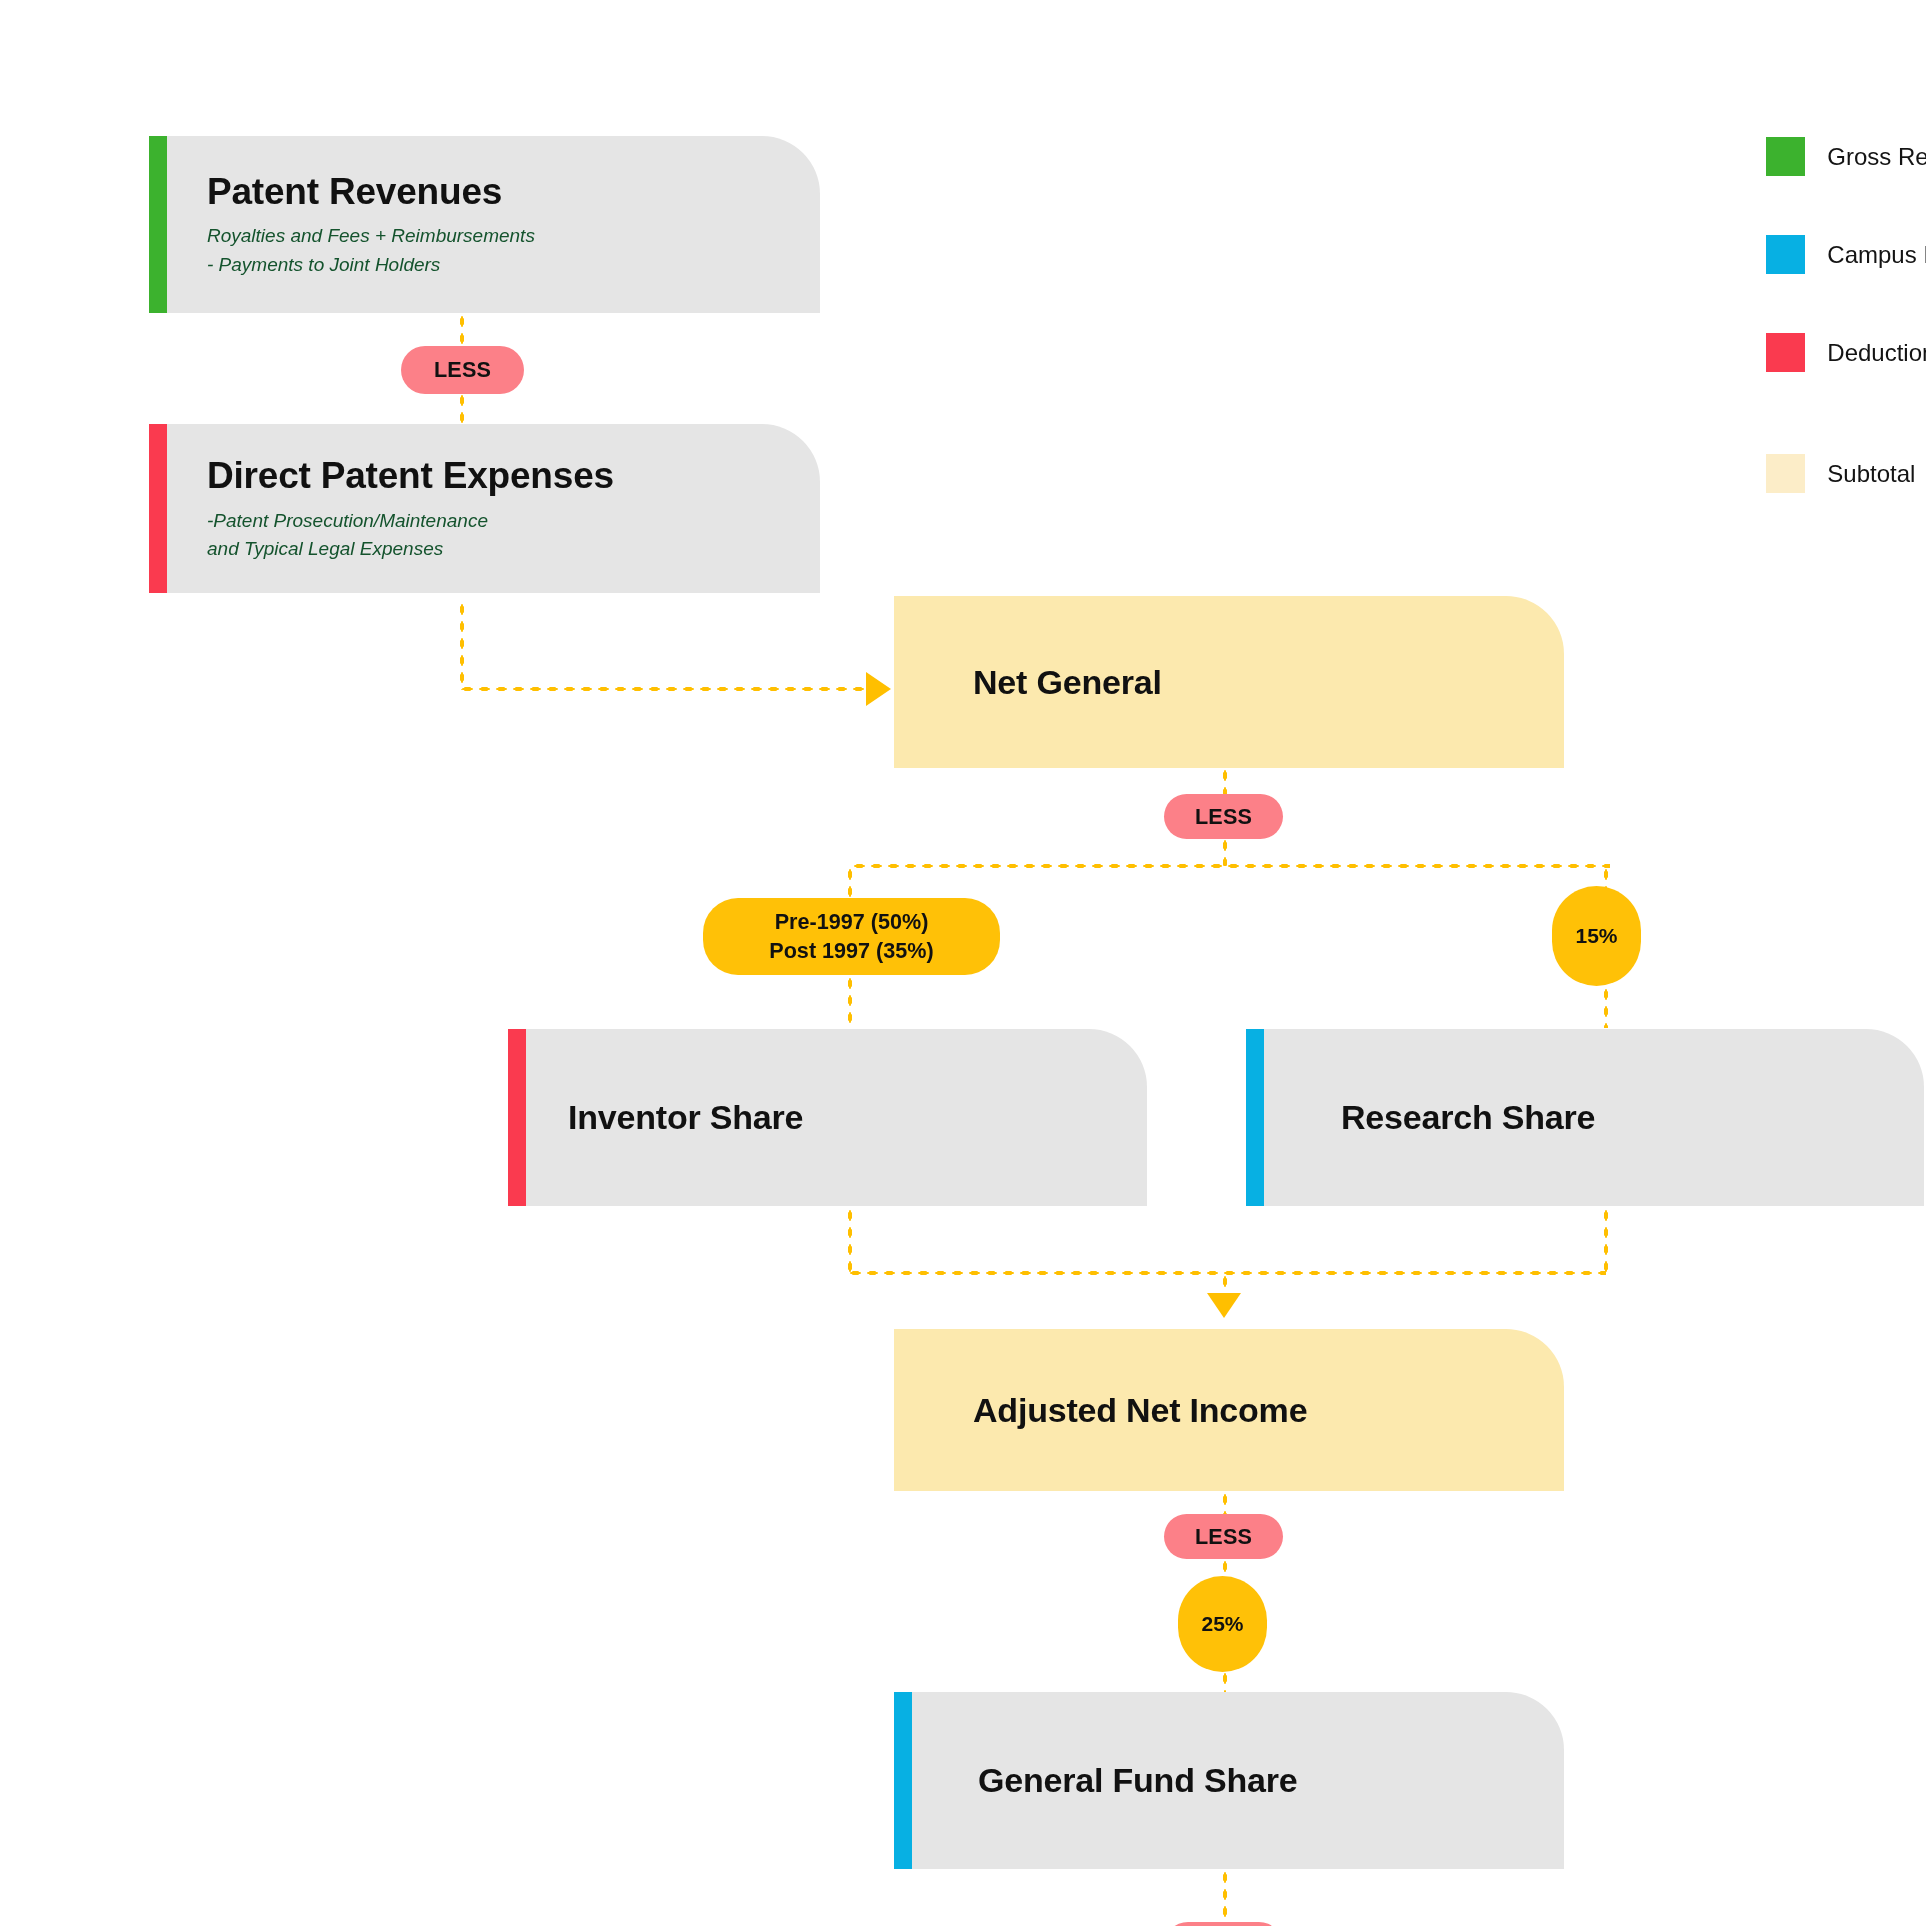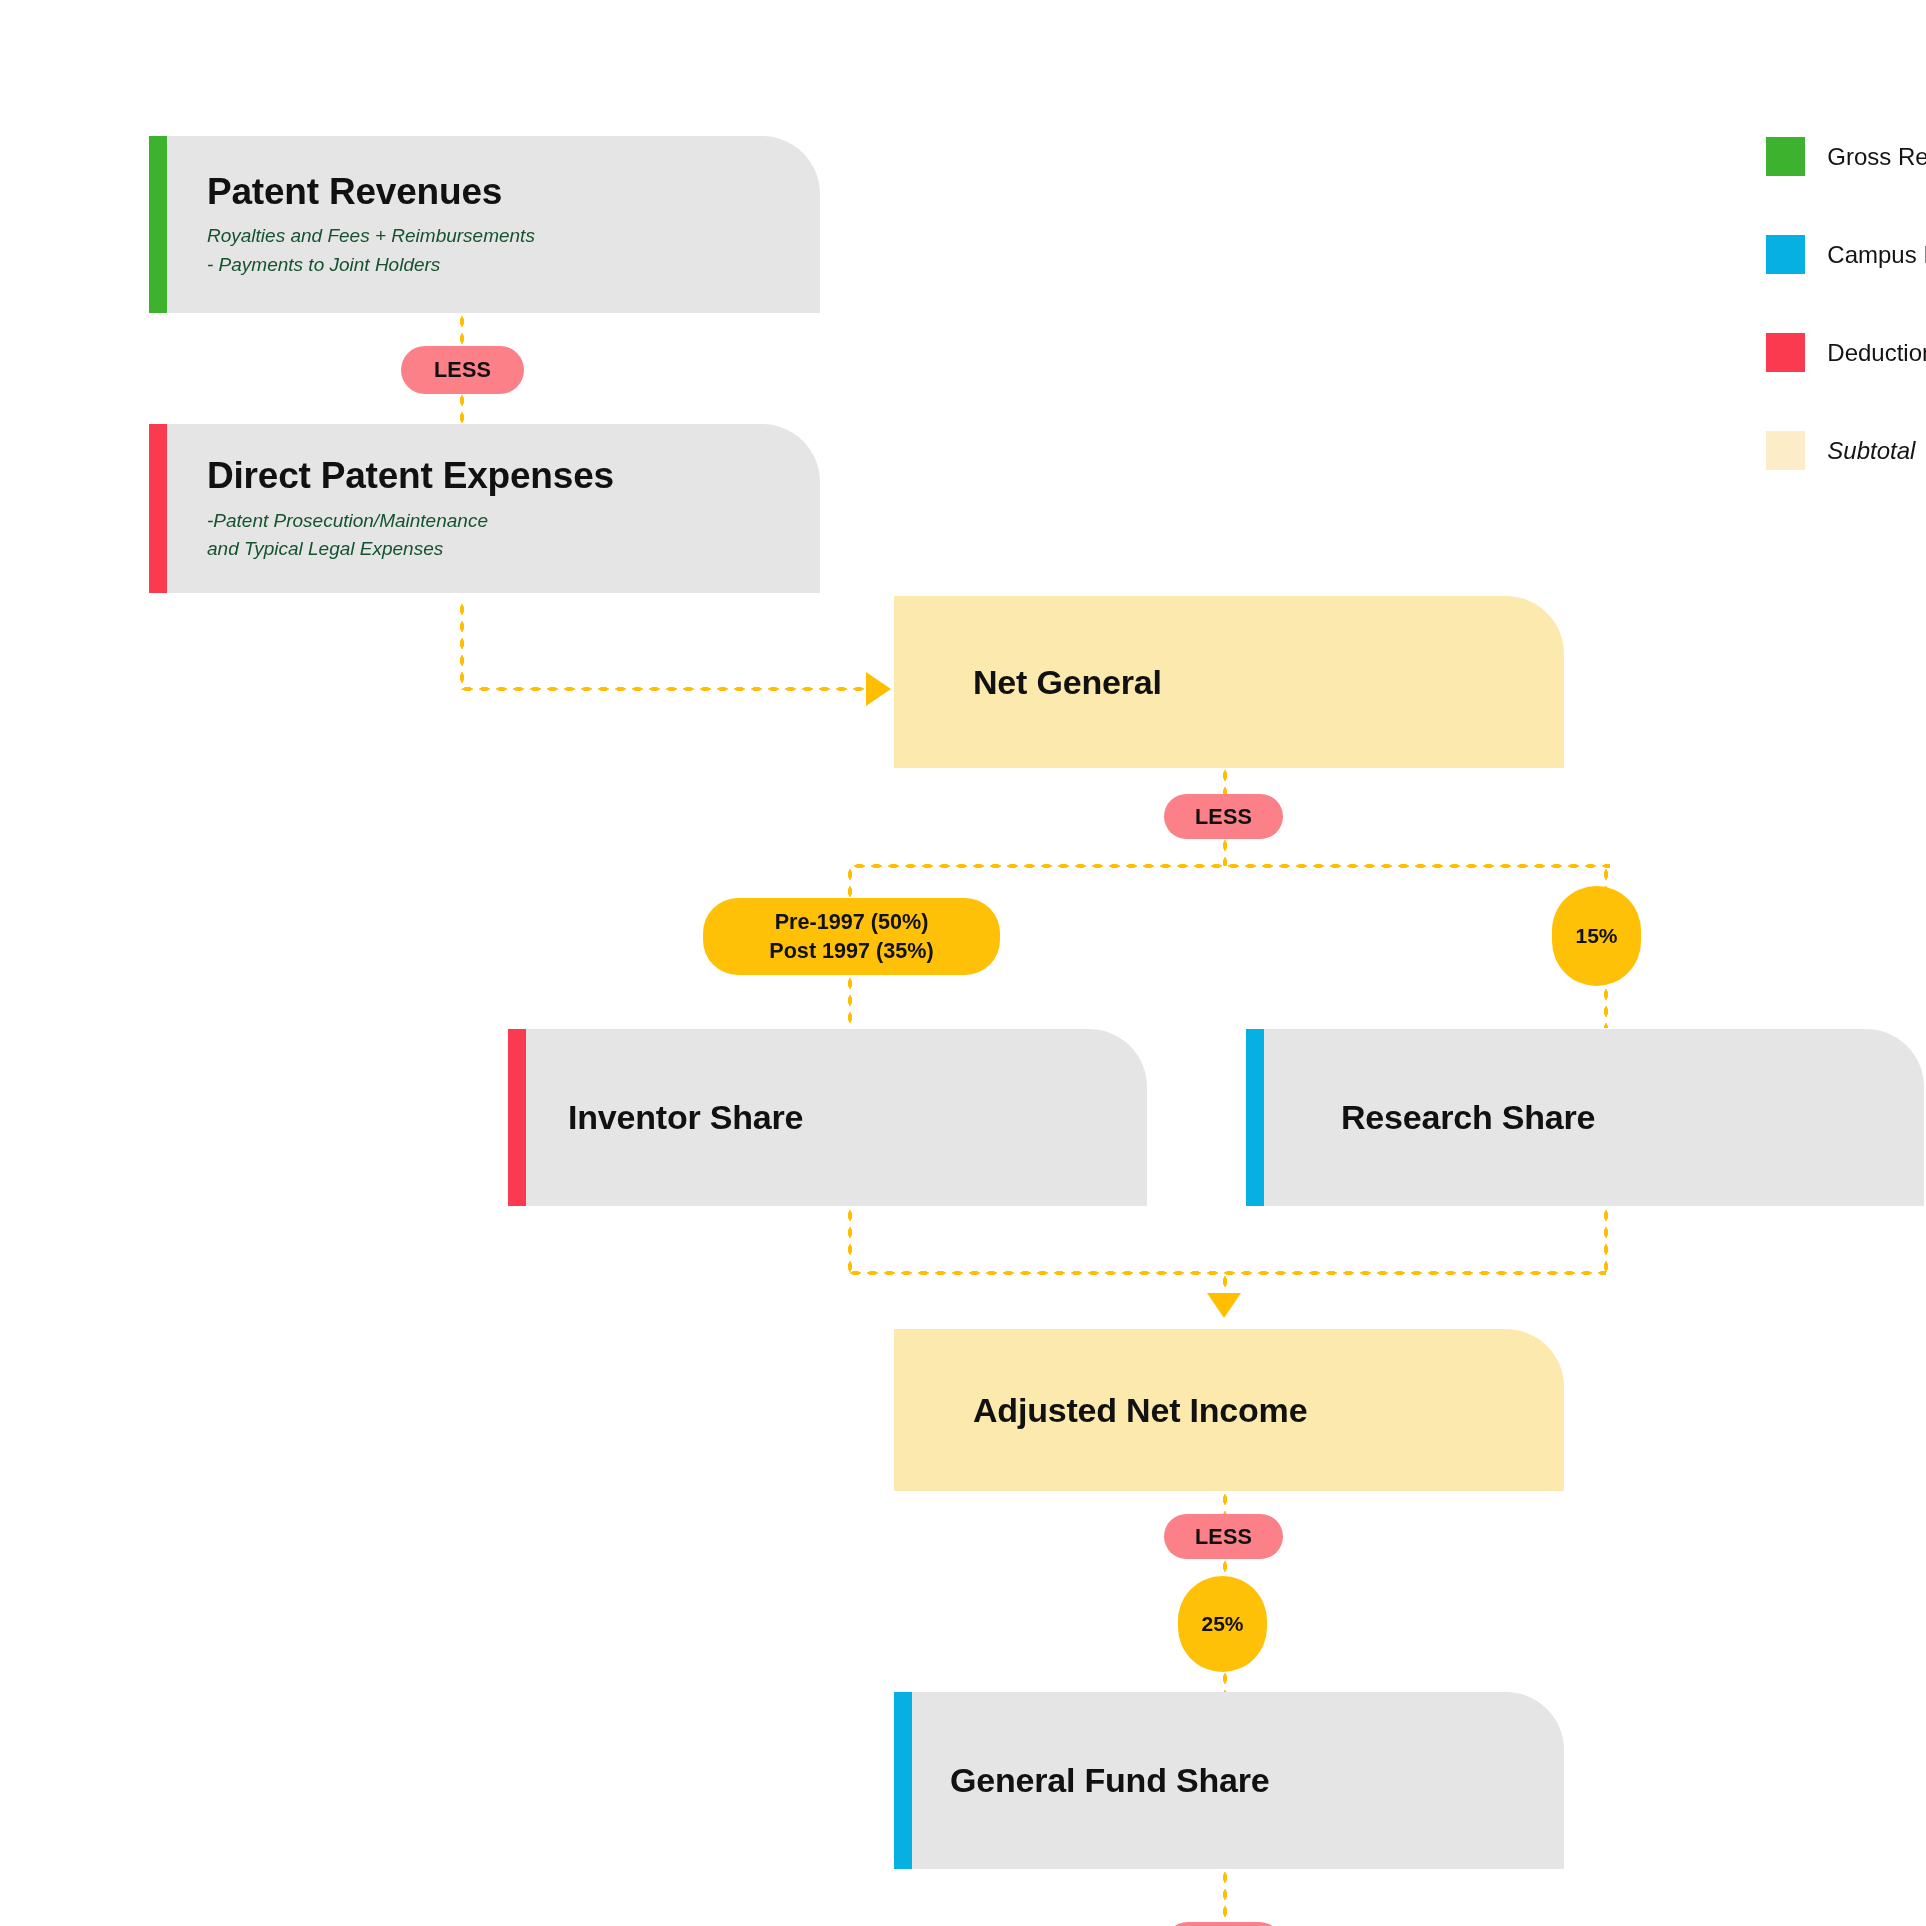--- a/index.html
+++ b/index.html
@@ -169,21 +169,21 @@
       <div class="legend-label">Gross Revenue/Income</div>
     </div>
     <div class="legend-row" style="left:1766px; top:235px;">
       <div class="legend-swatch sw-blue"></div>
       <div class="legend-label">Campus Income</div>
     </div>
     <div class="legend-row" style="left:1766px; top:333px;">
       <div class="legend-swatch sw-red"></div>
       <div class="legend-label">Deductions/Expenses</div>
     </div>
-    <div class="legend-row" style="left:1766px; top:431px;font-style:italic;">
+    <div class="legend-row" style="left:1766px; top:454px;">
       <div class="legend-swatch sw-cream"></div>
       <div class="legend-label">Subtotal</div>
     </div>
   </div>
 
   <div class="node t-lg" style="left:149px; top:136px; width:671px; height:177px;">
     <div class="accent acc-green"></div>
     <div class="body"></div>
     <div class="textwrap">
       <div class="title">Patent Revenues</div>
@@ -267,21 +267,21 @@
 
   <div class="vdot" style="left:1222px; top:1491px; height:25.4px;"></div>
   <div class="less-badge" style="left:1164px; top:1514px; width:119px; height:45px;">LESS</div>
   <div class="vdot" style="left:1222px; top:1558px; height:20px;"></div>
   <div class="pct-badge pct-round" style="left:1178px; top:1576px; width:89px; height:96px;">25%</div>
   <div class="vdot" style="left:1222px; top:1670px; height:23px;"></div>
 
   <div class="node t-md" style="left:894px; top:1692px; width:670px; height:177px;">
     <div class="accent acc-blue"></div>
     <div class="body"></div>
-    <div class="textwrap" style="padding-left:56px;">
+    <div class="textwrap" style="padding-left:84px;">
       <div class="title">General Fund Share</div>
     </div>
   </div>
 
   <div class="vdot" style="left:1222px; top:1869px; height:58px;"></div>
   <div class="less-badge" style="left:1164px; top:1922px; width:119px; height:48px;">LESS</div>
 
 </div>
 
 

